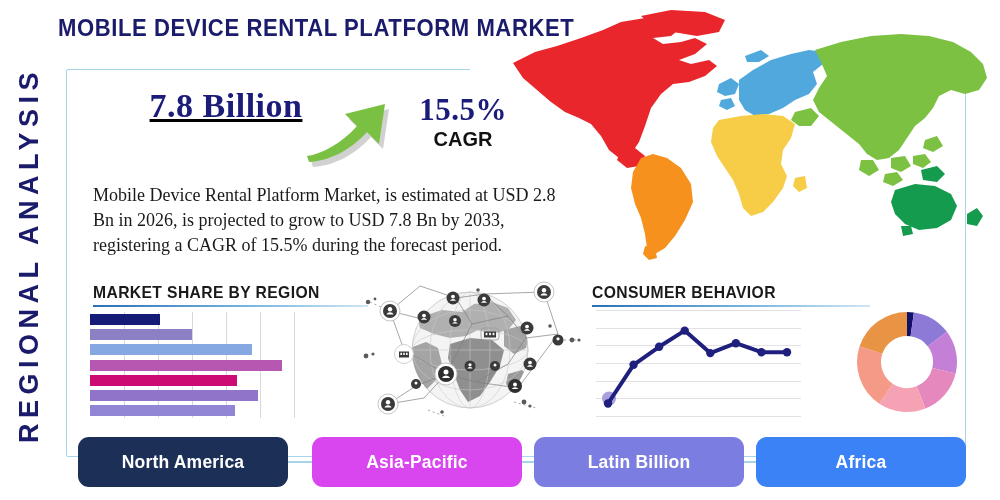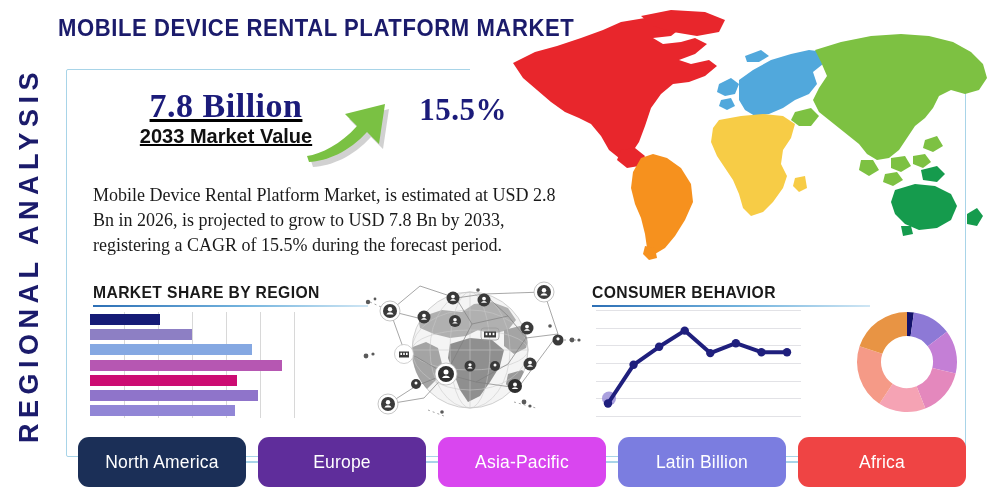--- a/index.html
+++ b/index.html
@@ -231,21 +231,21 @@
   }
   .region-pill {
     height: 50px;
     border-radius: 11px;
     display: flex;
     align-items: center;
     justify-content: center;
     color: #ffffff;
     font-family: "Liberation Sans", sans-serif;
     font-size: 17.5px;
-    font-weight: 400;
+    font-weight: 700;
     letter-spacing: 0.2px;
     white-space: nowrap;
     flex: 1 1 0;
   }
   .region-connector {
     width: 12px;
     height: 1.5px;
     background: #a8d4e8;
     flex: 0 0 12px;
   }
@@ -259,24 +259,24 @@
     <span class="txt">REGIONAL ANALYSIS</span>
   </div>
 
   <div id="page-title">MOBILE DEVICE RENTAL PLATFORM MARKET</div>
 
   <div id="card-frame"></div>
 
   <div id="kpi-row">
     <div class="kpi-block" id="kpi-left">
       <div class="kpi-value">7.8 Billion</div>
-      <div class="kpi-label">2033 Market Value</div>
     </div>
     <div class="kpi-block" id="kpi-right">
       <div class="kpi-value">15.5%</div>
+      <div class="kpi-label">CAGR</div>
     </div>
   </div>
 
   <div id="growth-arrow">
     <svg width="110" height="85" viewBox="0 0 110 85">
       <g transform="translate(4,5)">
         <path d="M2,74 C16,72 36,62 52,44 L40,32 L80,22 L74,62 L62,50 C44,70 22,79 4,80 Z" fill="#9a9a9a" opacity="0.45"></path>
       </g>
       <path d="M2,74 C16,72 36,62 52,44 L40,32 L80,22 L74,62 L62,50 C44,70 22,79 4,80 Z" fill="#7ac143"></path>
     </svg>
@@ -545,22 +545,21 @@
         <path d="M91.88972197692856,21.853522915548766 A50,50 0 0 1 100.65492554910632,63.519471333829536 L77.30056128553528,57.99012509359136 A26,26 0 0 0 72.74265542800285,36.32383191608536 Z" fill="#c47fd6"></path>
         <path d="M100.65492554910632,63.519471333829536 A50,50 0 0 1 70.40622763423389,98.48882429441258 L61.57123836980163,76.17418863309453 A26,26 0 0 0 77.30056128553528,57.99012509359136 Z" fill="#e488bd"></path>
         <path d="M70.40622763423389,98.48882429441258 A50,50 0 0 1 24.41770646857849,93.70392168065857 L37.65720736366082,73.68603927394246 A26,26 0 0 0 61.57123836980163,76.17418863309453 Z" fill="#f5a3b4"></path>
         <path d="M24.41770646857849,93.70392168065857 A50,50 0 0 1 4.545192750485278,36.25067401723474 L27.323500230252343,43.810350488962065 A26,26 0 0 0 37.65720736366082,73.68603927394246 Z" fill="#f59a87"></path>
         <path d="M4.545192750485278,36.25067401723474 A50,50 0 0 1 51.99999999999999,2 L51.99999999999999,26 A26,26 0 0 0 27.323500230252343,43.810350488962065 Z" fill="#e89444"></path>
       </svg></div>
 
   <div id="region-bar">
       <div class="region-pill" style="background: rgb(27, 47, 87);">North America</div>
       <div class="region-connector"></div>
-      <div class="region-pill" style="background: rgb(95, 45, 155);">Europe</div>
       <div class="region-connector"></div>
       <div class="region-pill" style="background: #d946ef;">Asia-Pacific</div>
       <div class="region-connector"></div>
       <div class="region-pill" style="background: rgb(123, 125, 224);">Latin Billion</div>
       <div class="region-connector"></div>
-      <div class="region-pill" style="background: #ef4444;">Africa</div>
+      <div class="region-pill" style="background: #3b82f6;">Africa</div>
     </div>
 
 </div>
 
 </body></html>

